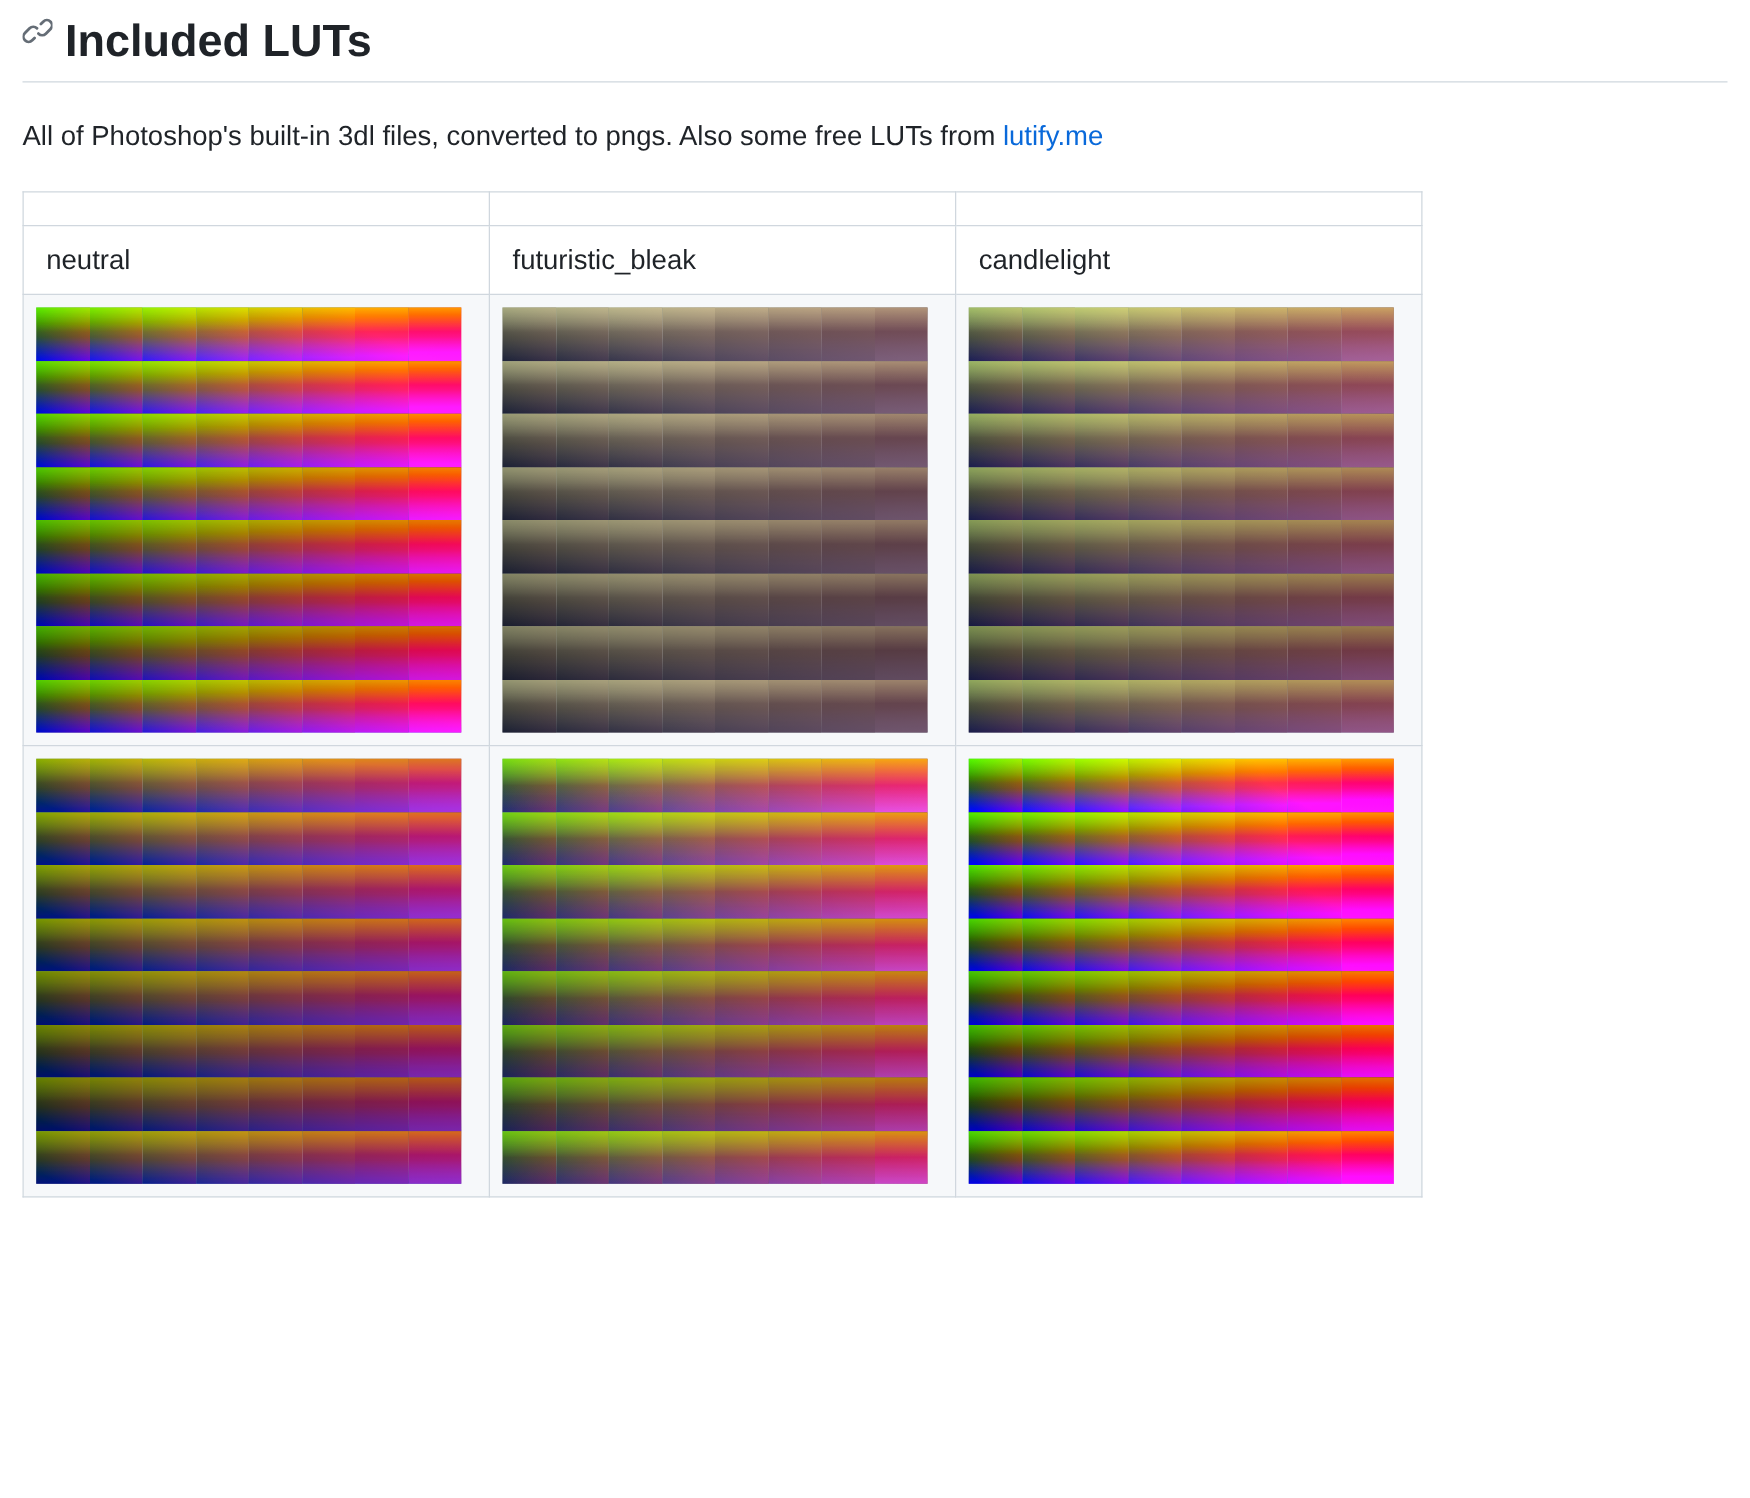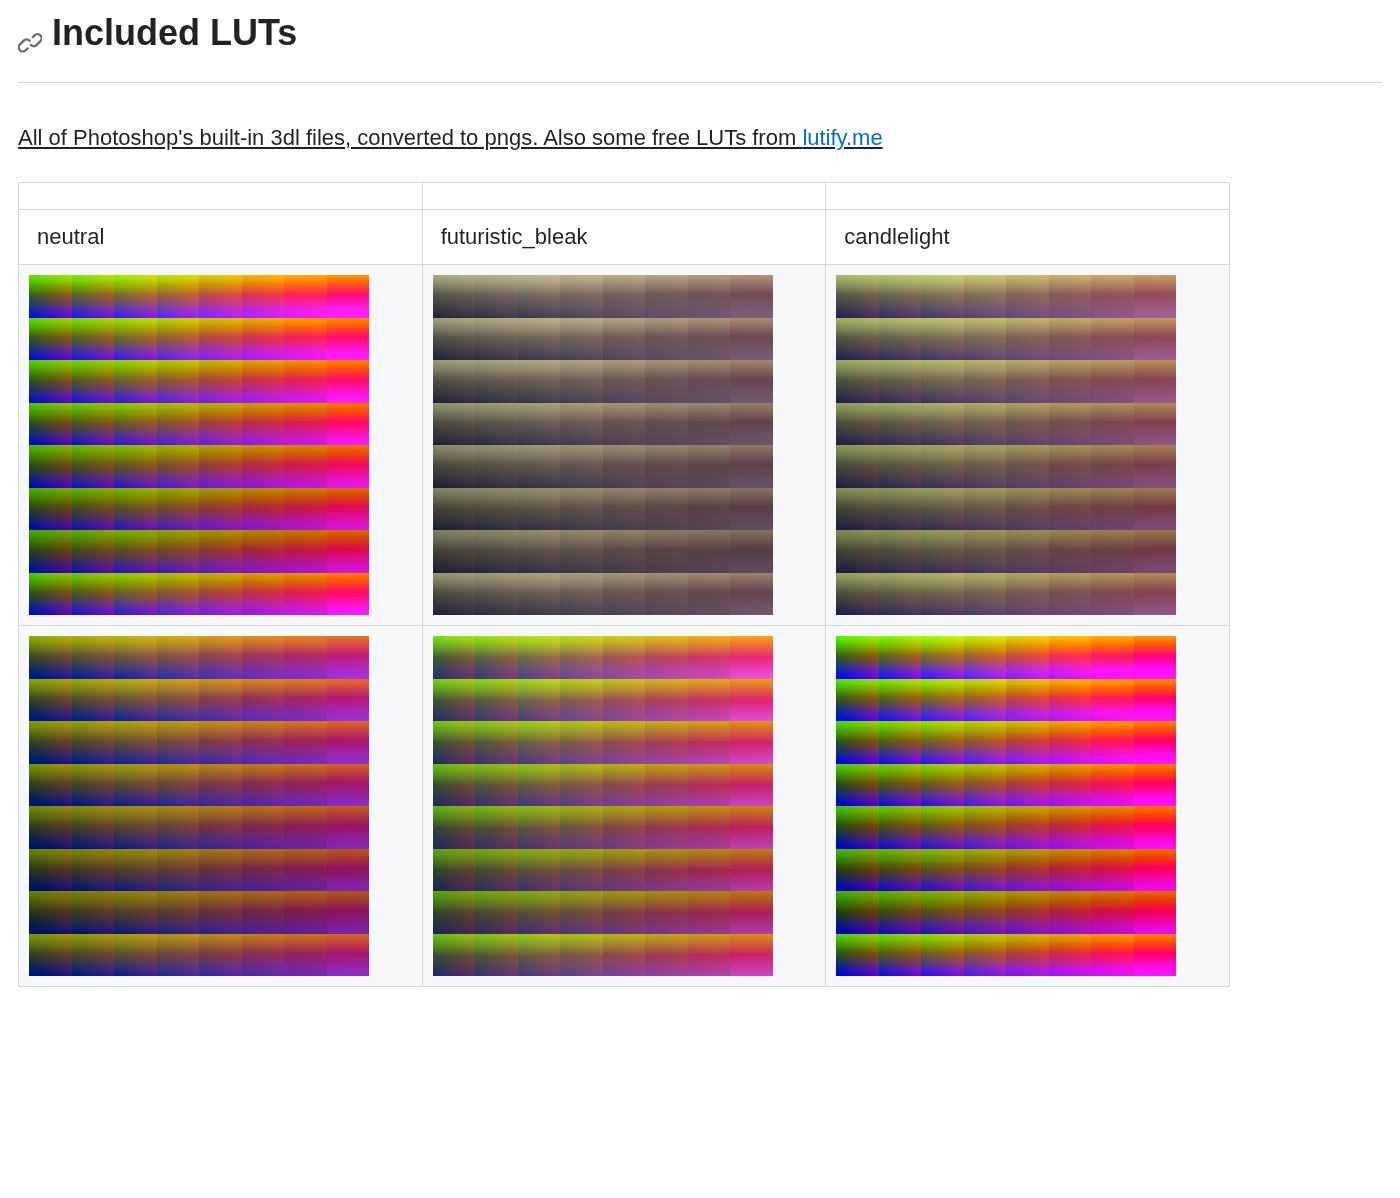--- a/index.html
+++ b/index.html
@@ -10,53 +10,52 @@
     font-family: -apple-system, BlinkMacSystemFont, "Segoe UI", Helvetica, Arial, sans-serif;
     font-size: 16px;
   }
   .page {
     width: 1400px;
     box-sizing: border-box;
     padding: 0 18px 40px 18px;
   }
   h2.heading {
     display: flex;
-    align-items: flex-end;
+    align-items: flex-start;
     font-size: 36px;
     font-weight: 700;
     margin: 12px 0 0 0;
-    padding-bottom: 28px;
+    padding-bottom: 11px;
     border-bottom: 1px solid #d0d7de;
   }
   .anchor-icon {
     width: 24px;
     height: 24px;
     margin-right: 10px;
     flex-shrink: 0;
     color: #656d76;
   }
   .anchor-icon svg {
     width: 24px;
     height: 24px;
     display: block;
   }
   p.desc {
     font-size: 22px;
-    margin: 38px 0 28px 0;
+    margin: 26px 0 28px 0;
     line-height: 1.5;
-    text-decoration: underline;
   }
   a.link {
     color: #0969da;
     text-decoration: none;
   }
 
   table.lut-table {
     border-collapse: collapse;
-    width: 1212px;
+    width: 1120px;
     font-size: 22px;
   }
   table.lut-table th,
   table.lut-table td {
     border: 1px solid #d0d7de;
     text-align: left;
     vertical-align: middle;
   }
   table.lut-table thead th {
     height: 24px;

